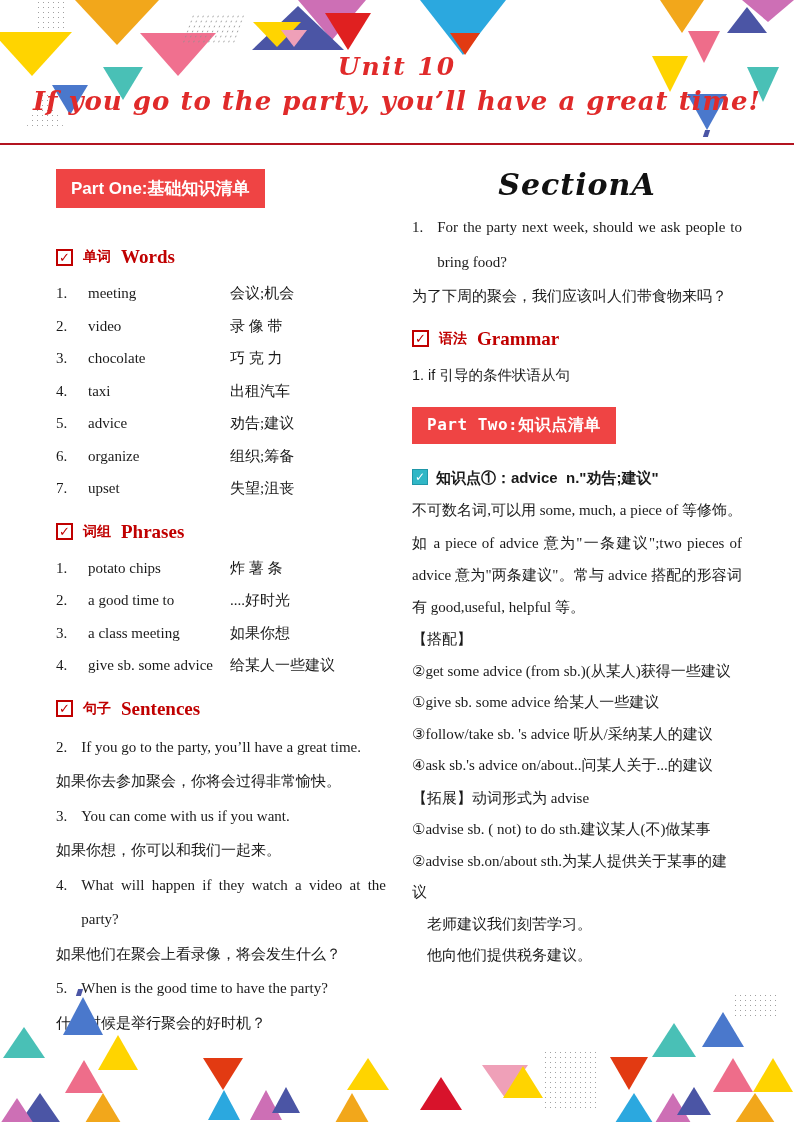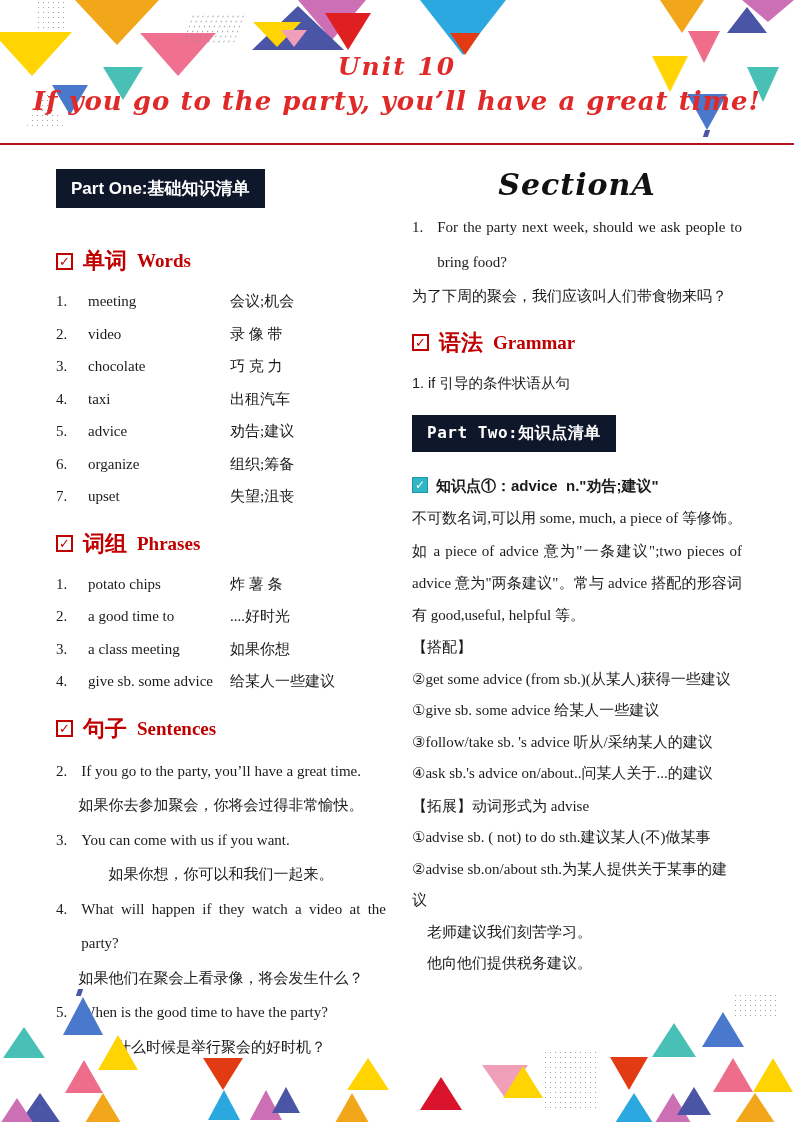--- a/index.html
+++ b/index.html
@@ -25,42 +25,42 @@
   .unit-sub {
     position:absolute; top:86px; left:0; width:100%; text-align:center;
     font-family:"DejaVu Serif", serif; font-style:italic; font-weight:bold;
     color:#e02a2a; font-size:26px; letter-spacing:1px;
   }
   
   .main { position:absolute; top:147px; left:0; width:794px;
           display:flex; gap:26px; padding:20px 52px 0 56px; }
   .col { width:330px; font-size:15px; }
   .part-box {
-    display:inline-block; background:#0f172a; color:#ffffff; font-weight:bold;
+    display:inline-block; background:#ef4444; color:#ffffff; font-weight:bold;
     font-size:17px; padding:8px 15px; margin:2px 0 22px 0;
     font-family:"Liberation Sans", sans-serif;
   }
   .part-box.mono { font-family:"DejaVu Sans Mono", monospace; font-size:16px;
                    margin:16px 0 18px 0; letter-spacing:0.5px; }
   .sec-head { display:flex; align-items:center; gap:10px; margin:16px 0 10px 0; }
   .cb { width:17px; height:17px; flex:0 0 17px; display:flex; align-items:center;
         justify-content:center; font-size:13px; font-weight:bold;
         font-family:"DejaVu Sans", sans-serif; }
   .cb-red  { border:2px solid #c00000; color:#c00000; background:#fff; }
   .cb-teal { border:1px solid #1f97a8; color:#fff; background:#30b7c6;
              width:16px; height:16px; flex:0 0 16px; font-size:12px; }
-  .sec-head .cn { color:#c00000; font-weight:bold; font-size:22px;
+  .sec-head .cn { color:#c00000; font-weight:bold; font-size:14px;
                   font-family:"Liberation Sans", sans-serif; }
   .sec-head .en { color:#c00000; font-weight:bold; font-size:19px; }
   .vrow { display:grid; grid-template-columns:32px 142px 1fr; line-height:2.1;
           margin:1px 0; }
   .vrow .zh-col { white-space:pre-wrap; }
   .sentence-en { display:flex; gap:14px; line-height:2.3; text-align:justify; }
   .sentence-en .txt { flex:1; }
-  .sentence-cn { line-height:2.3;text-align:center; }
+  .sentence-cn { line-height:2.3; }
   
   .sectionA {
     text-align:center; font-family:"DejaVu Serif", serif; font-style:italic;
     font-weight:bold; font-size:30px; color:#111; margin:0 0 8px 0;
     letter-spacing:1px;
   }
   .rline-en { display:flex; gap:14px; line-height:2.3; text-align:justify; }
   .rline-en .txt { flex:1; }
   .rline-cn { line-height:2.3; }
   .gram-item { font-family:"Liberation Sans", sans-serif; font-size:14.5px;

